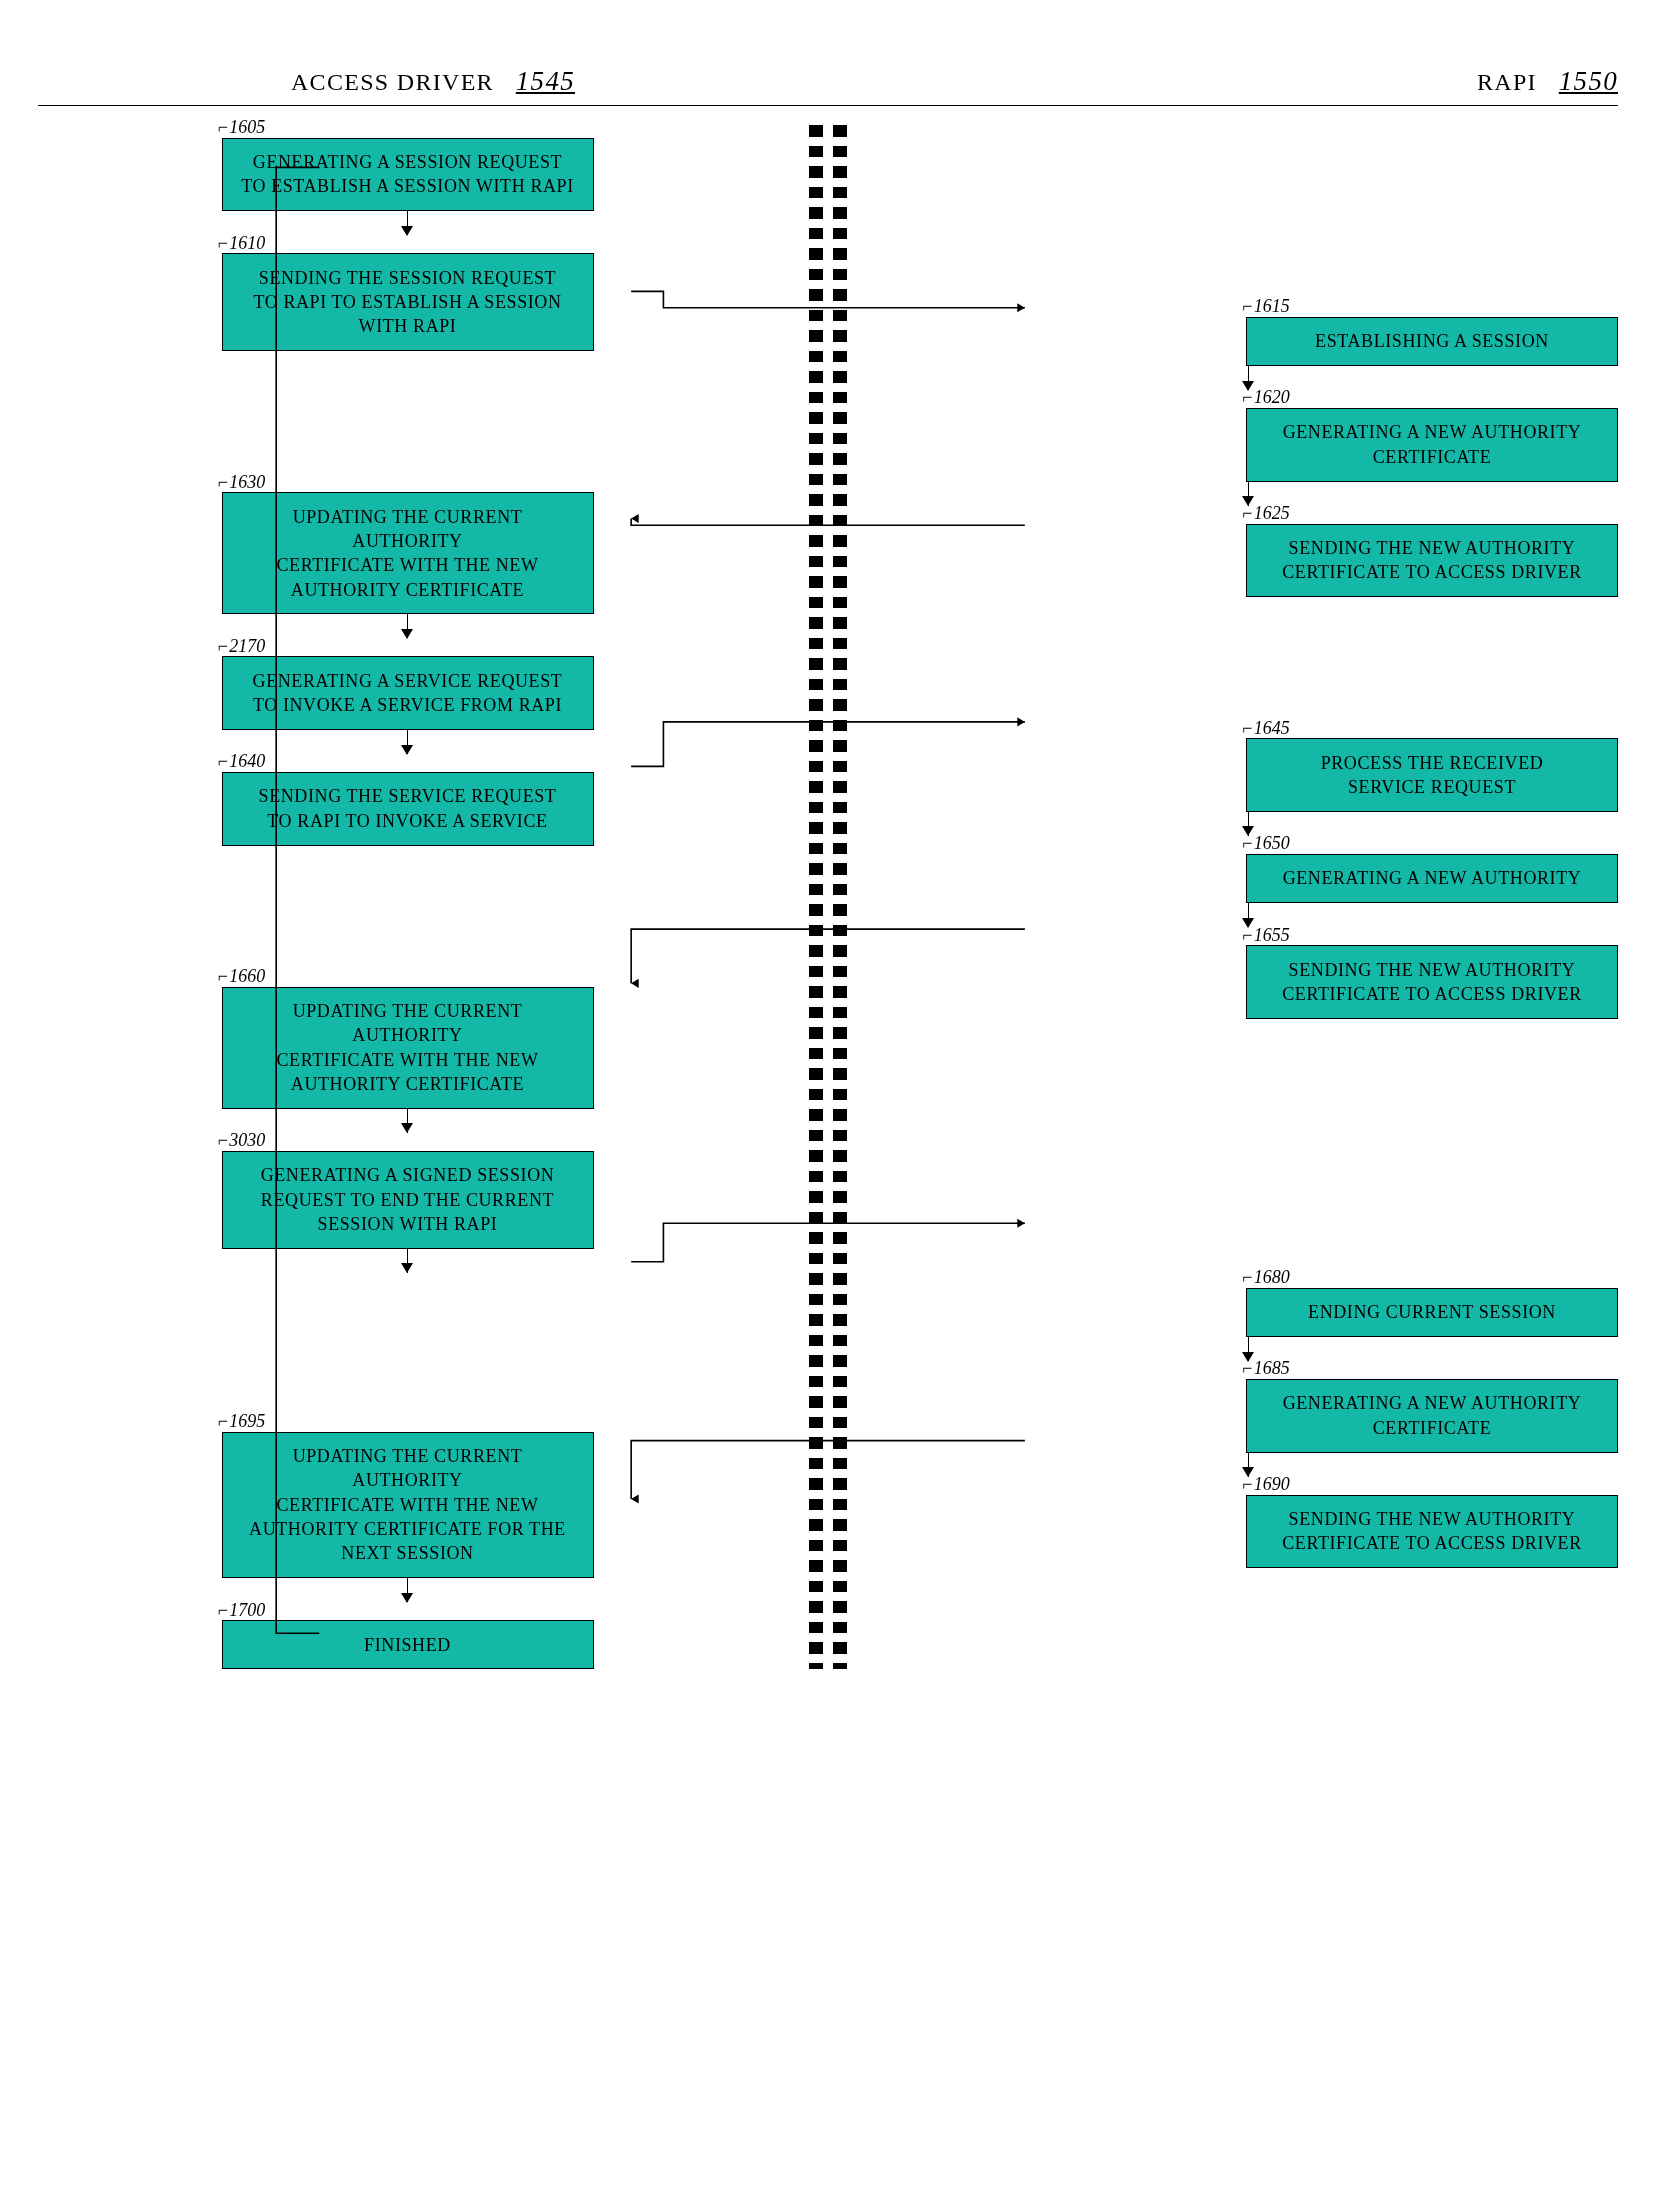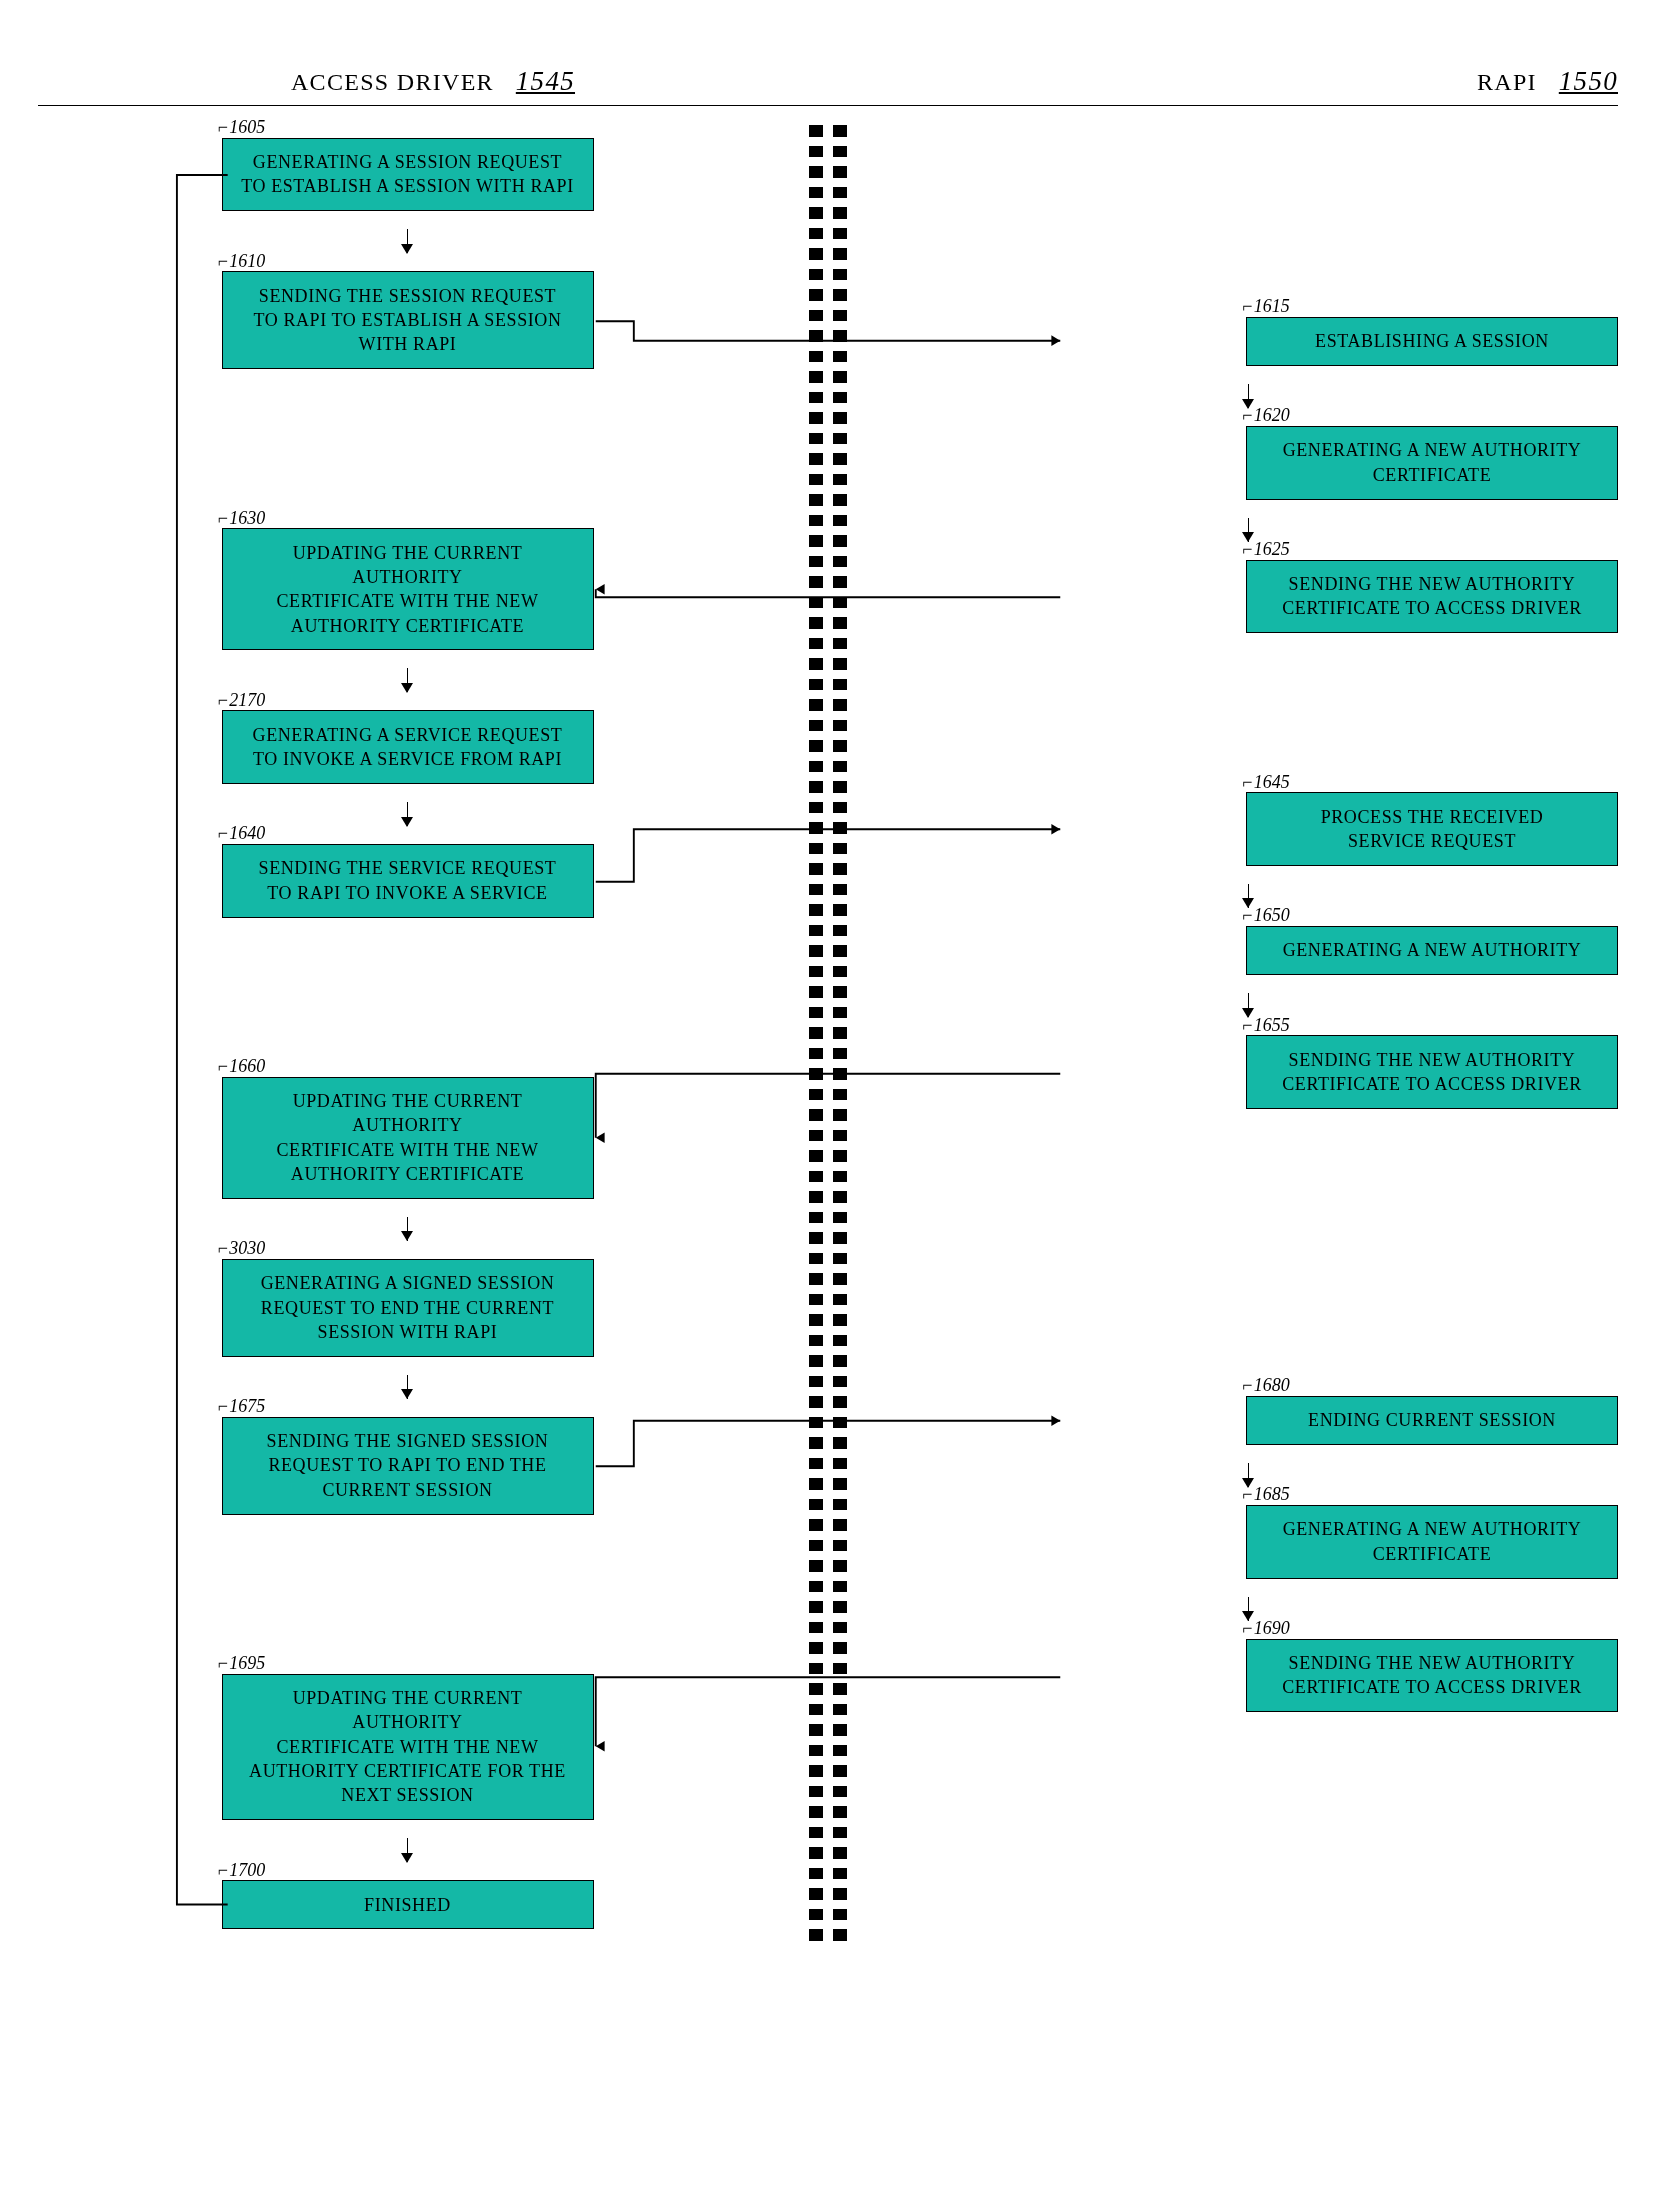--- a/index.html
+++ b/index.html
@@ -115,21 +115,20 @@
     }
     .step-label::before {
       content: '⌐';
       font-style: normal;
       font-size: 18px;
       margin-right: 1.3px;
     }
 
     .step-wrapper {
       position: relative;
-      margin-bottom: 18px;
     }
 
     
     .arrow-down {
       width: 1.9px;
       background: #000;
       margin: 0 auto 0 auto;
       position: relative;
       z-index: 1;
     }
@@ -238,26 +237,20 @@
 
       <div class="step-wrapper">
         <span class="step-label">3030</span>
         <div class="box">
           <span>GENERATING A SIGNED SESSION<br>REQUEST TO END THE CURRENT<br>SESSION WITH RAPI</span>
         </div>
       </div>
 
       <div class="arrow-down" style="height:24px; margin-bottom:18px;"></div>
 
-      <div class="step-wrapper">
-        <span class="step-label">1675</span>
-        <div class="box">
-          <span>SENDING THE SIGNED SESSION<br>REQUEST TO RAPI TO END THE<br>CURRENT SESSION</span>
-        </div>
-      </div>
 
       <div style="height:141px;"></div>
 
       <div class="step-wrapper">
         <span class="step-label">1695</span>
         <div class="box">
           <span>UPDATING THE CURRENT AUTHORITY<br>CERTIFICATE WITH THE NEW<br>AUTHORITY CERTIFICATE FOR THE<br>NEXT SESSION</span>
         </div>
       </div>
 

